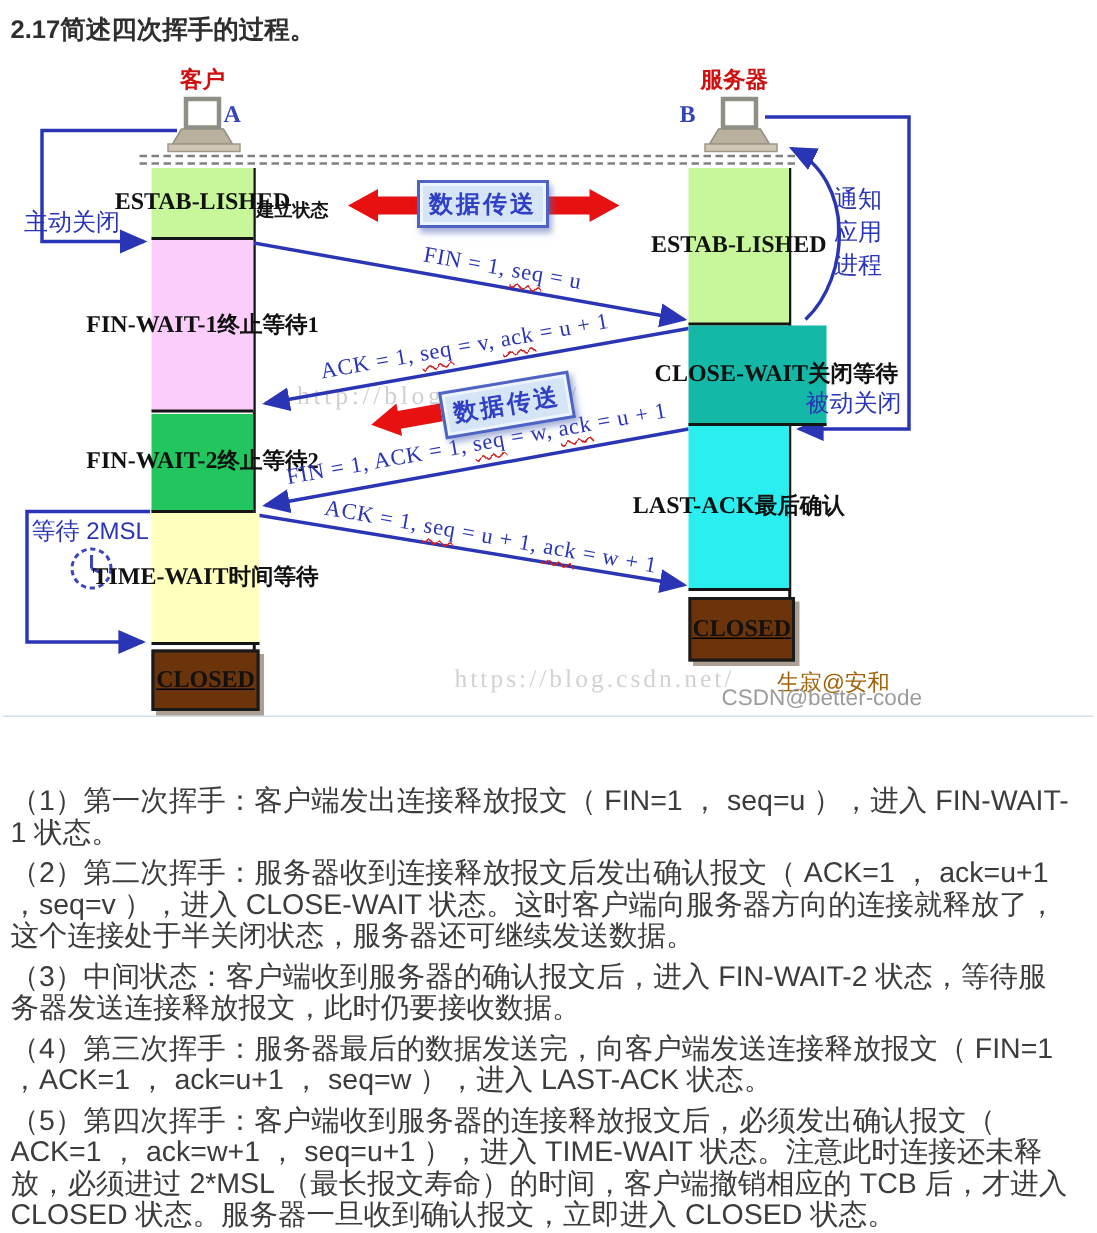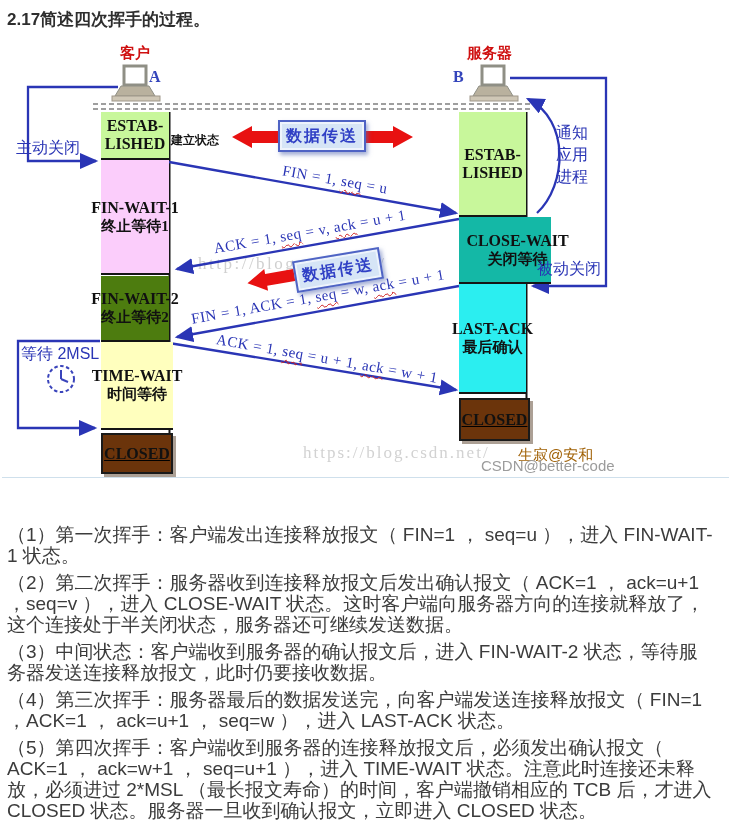--- a/index.html
+++ b/index.html
@@ -2,21 +2,21 @@
 <html><head>
 <meta charset="utf-8">
 <style>
   html,body{margin:0;padding:0;background:#fff;}
   .page{position:relative;width:731px;height:822px;background:#fff;overflow:hidden;
         font-family:"Liberation Sans",sans-serif;}
   .title{position:absolute;left:7px;top:8px;margin:0;font-size:17px;font-weight:bold;color:#2e2e2e;}
   .diagram{position:absolute;left:0;top:0;width:731px;height:500px;}
   svg.overlay{position:absolute;left:0;top:0;z-index:2;}
   
-  .sbox{position:absolute;display:flex;flex-direction:column;align-items:center;justify-content:center;
+  .sbox{position:absolute;display:flex;flex-direction:row;align-items:center;justify-content:center;
         border-bottom:2px solid #151515;z-index:3;}
   .sbox .l1{font-family:"Liberation Serif",serif;font-weight:bold;font-size:16px;color:#111;
             white-space:nowrap;line-height:18px;}
   .sbox .l2{font-weight:bold;font-size:15px;color:#111;white-space:nowrap;line-height:18px;font-family:"Liberation Serif",serif;}
   .closedbox{border:2px solid #1a1a1a;box-shadow:3px 3px 0 rgba(70,45,20,.45);text-decoration:underline;}
   
   .estab-cn{position:absolute;left:171px;top:132px;font-size:12px;font-weight:bold;color:#151515;
             z-index:3;white-space:nowrap;}
   .blue-note{position:absolute;color:#2a35b5;font-size:16px;z-index:3;white-space:nowrap;}
   .red-host{position:absolute;color:#cf1010;font-weight:bold;font-size:15px;z-index:3;white-space:nowrap;}
@@ -112,21 +112,21 @@
     <div class="host-letter" style="left:453px;top:68px;">B</div>
 
     <div class="sbox" style="left:101px;top:112px;width:68px;height:46px;background:#c8f79b;">
       <div class="l1">ESTAB-</div>
       <div class="l1">LISHED</div>
     </div>
     <div class="sbox" style="left:101px;top:160px;width:68px;height:113px;background:#fbcdfb;">
       <div class="l1">FIN-WAIT-1</div>
       <div class="l2">终止等待1</div>
     </div>
-    <div class="sbox" style="left:101px;top:276px;width:68px;height:64px;background:#4d7c0f;">
+    <div class="sbox" style="left:101px;top:276px;width:68px;height:64px;background:#22c55e;">
       <div class="l1">FIN-WAIT-2</div>
       <div class="l2">终止等待2</div>
     </div>
     <div class="sbox" style="left:101px;top:342px;width:72px;height:86px;background:#ffffbe;">
       <div class="l1">TIME-WAIT</div>
       <div class="l2">时间等待</div>
     </div>
     <div class="sbox closedbox" style="left:101px;top:433px;width:68px;height:37px;background:#6b340b;">
       <div class="l1">CLOSED</div>
     </div>

